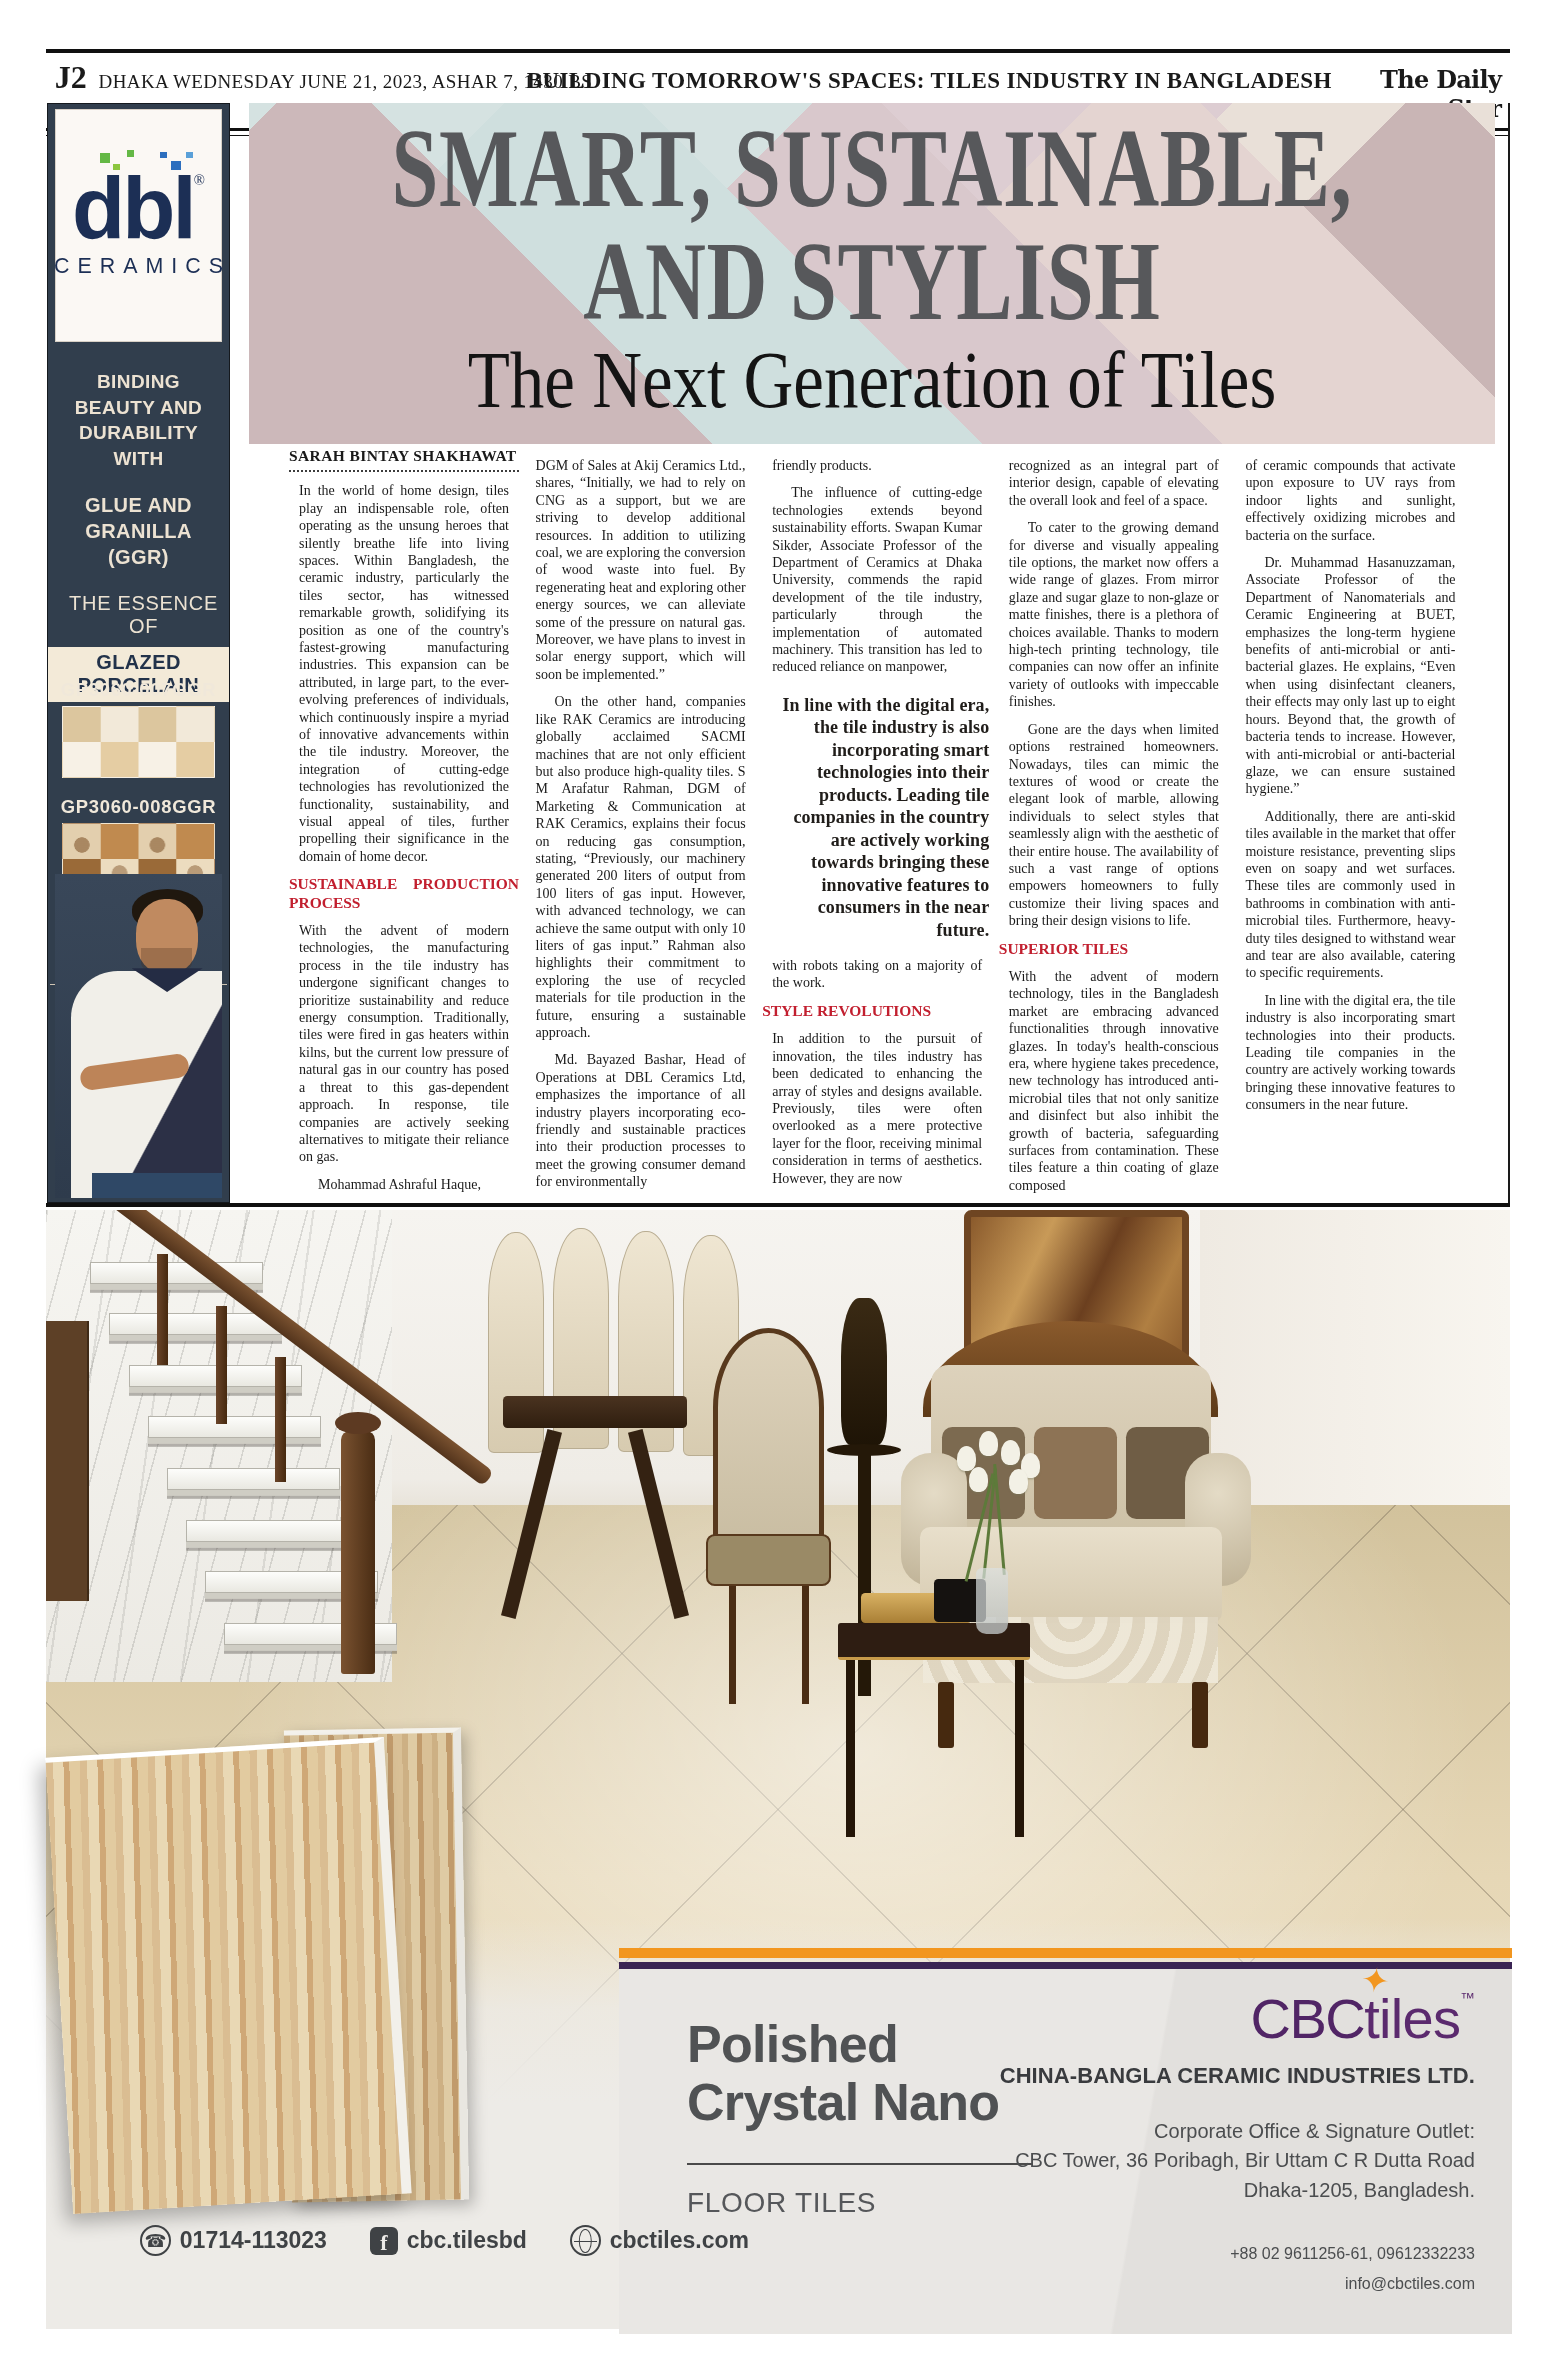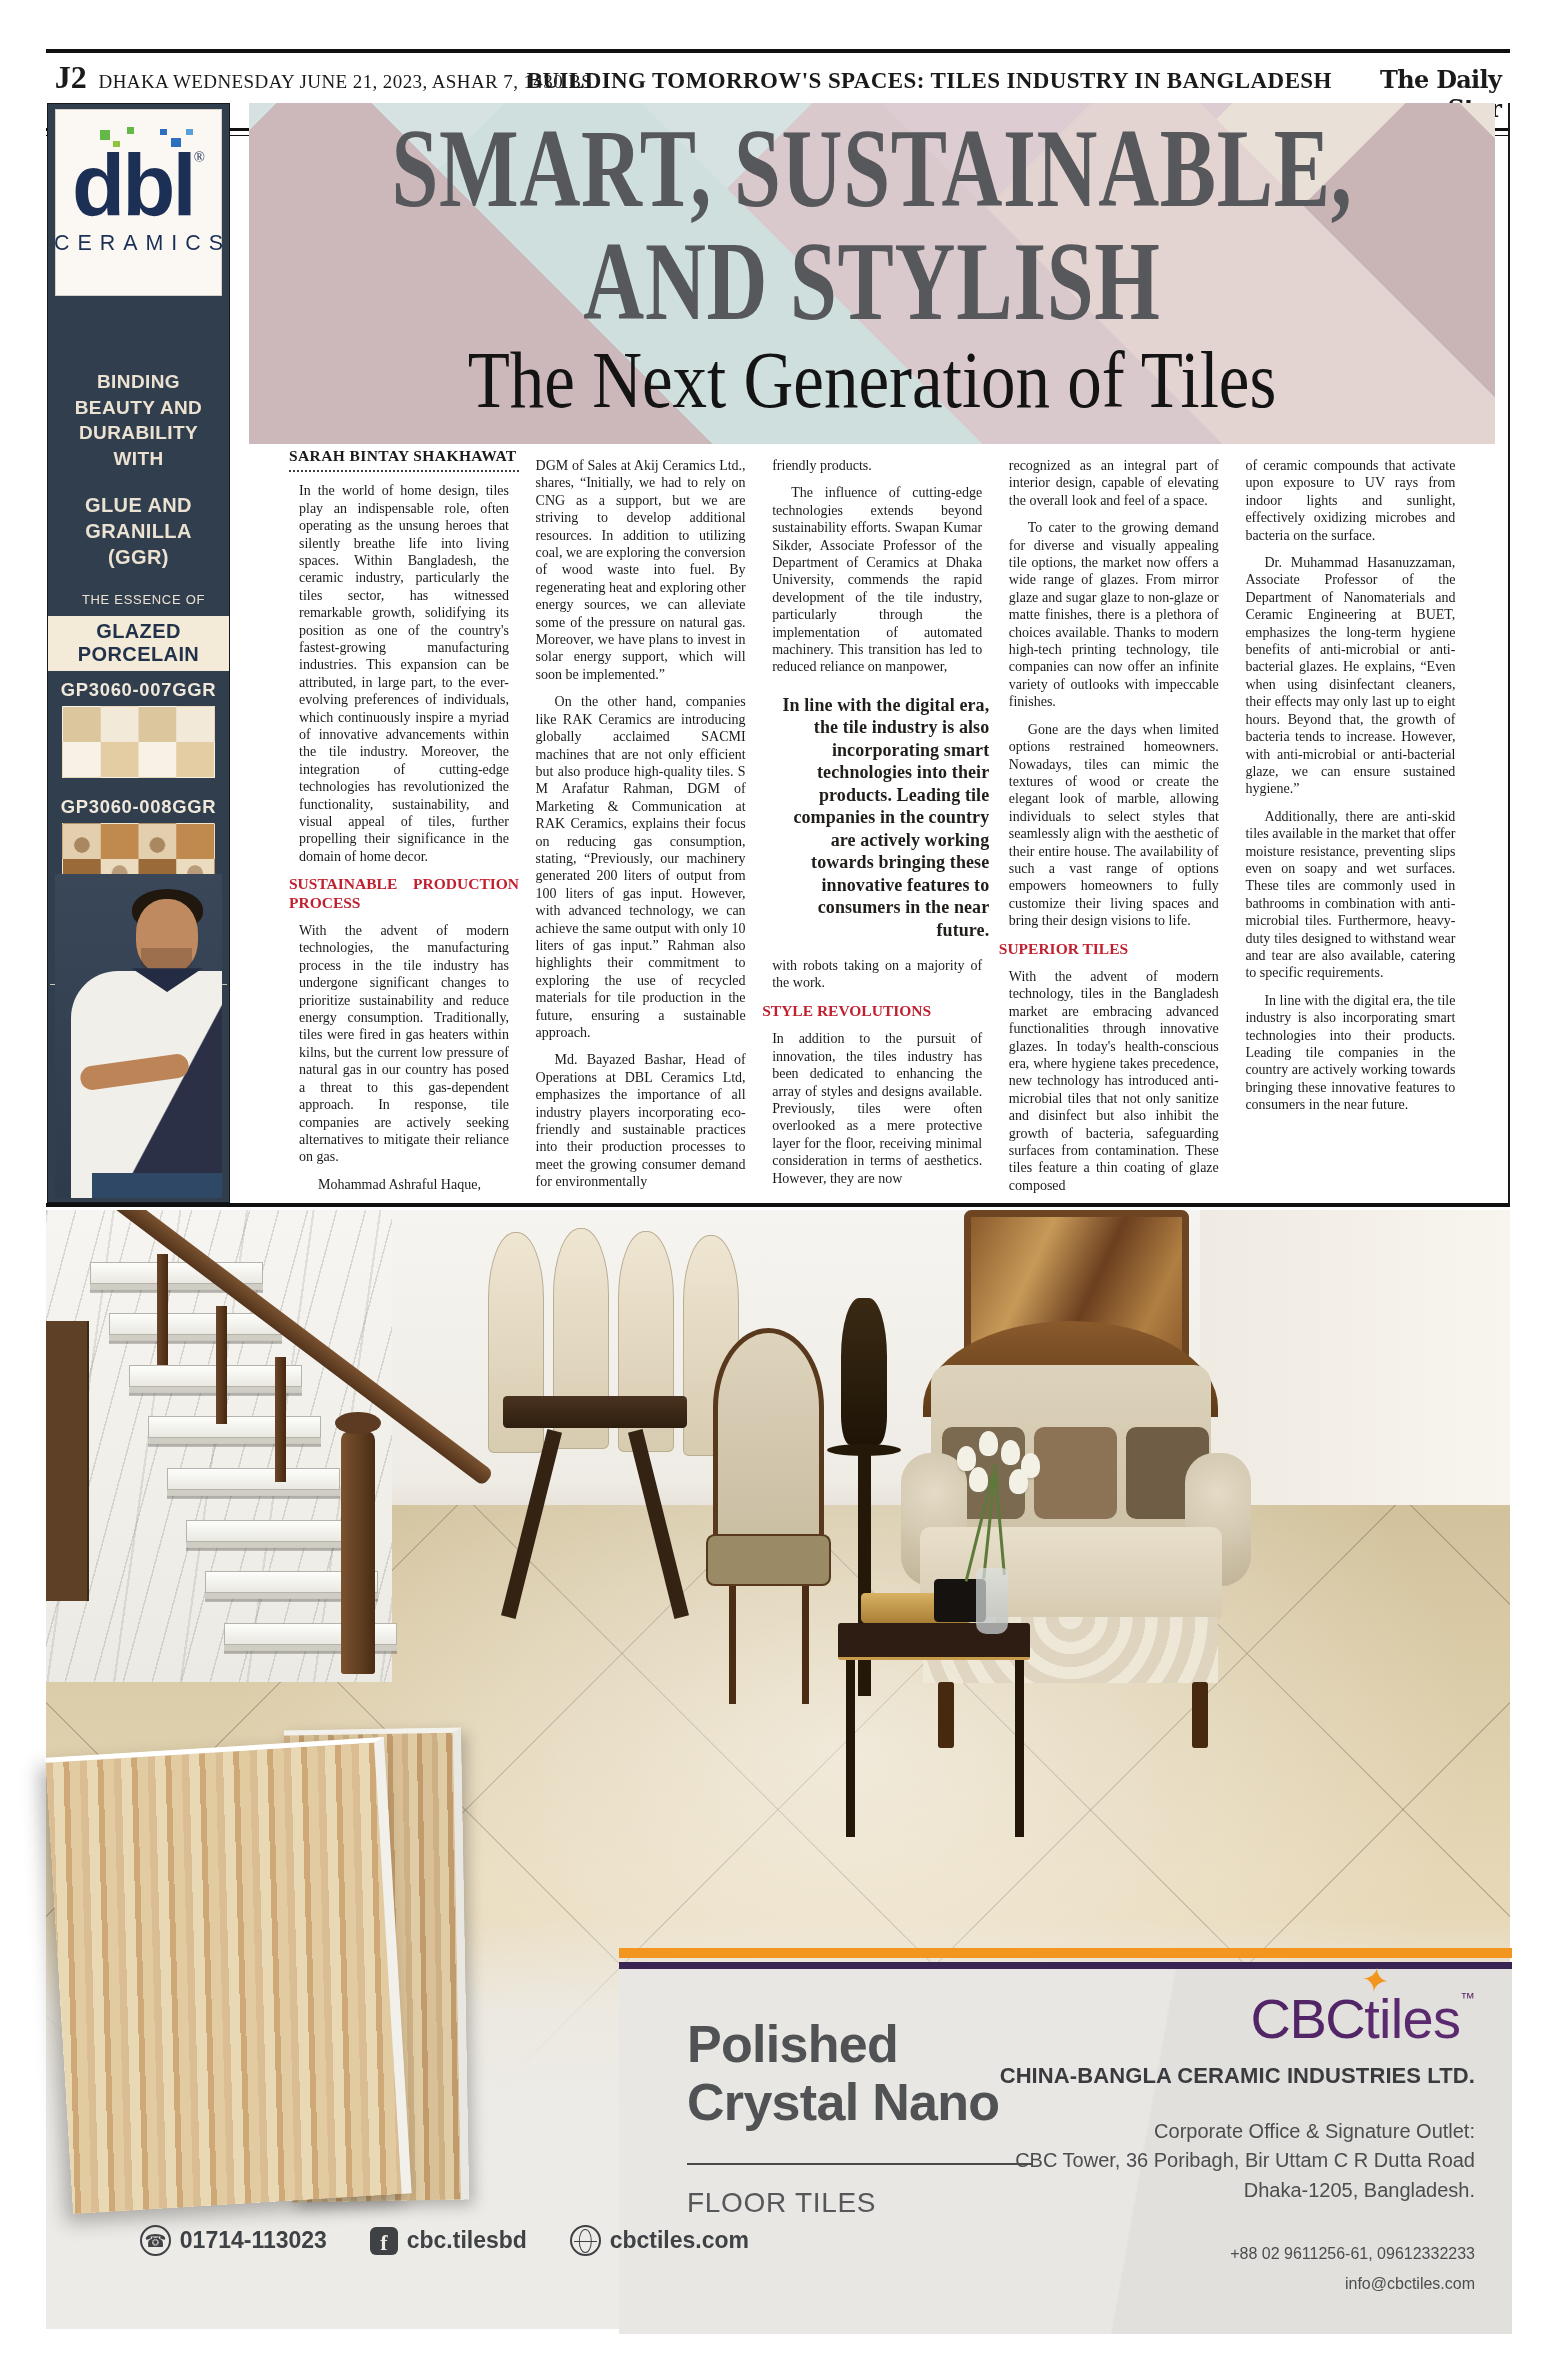--- a/index.html
+++ b/index.html
@@ -15,37 +15,37 @@
   .date-line { font-size:19px; letter-spacing:0.4px; white-space:nowrap; }
   .section-title { flex:1; text-align:center; font-size:23px; font-weight:bold; letter-spacing:0.4px; white-space:nowrap; }
   .masthead { width:177px; text-align:right; font-family:"DejaVu Serif", serif; font-weight:bold; font-size:24px; letter-spacing:-0.7px; }
   .header-bottom-rule { height:8px; border-top:3.7px solid #101010; border-bottom:1.5px solid #101010; }
 
   .rule-v-right { position:absolute; left:1508px; top:103px; width:1.5px; height:1100px; background:#1a1a1a; }
   .rule-h-photo { position:absolute; left:46px; top:1203px; width:1464px; height:3.7px; background:#101010; }
 
   
   .sidebar { position:absolute; left:47px; top:103px; width:183px; height:1100px; background:#313e4d; border:1.5px solid #15191e; }
-  .logo-box { position:absolute; left:6.6px; top:5.2px; right:6.6px; height:187px; background:#fbf8f4; border:0.7px solid #d8d0c6; display:flex; flex-direction:column; align-items:center; justify-content:center; }
+  .logo-box { position:absolute; left:6.6px; top:5.2px; right:6.6px; height:233px; background:#fbf8f4; border:0.7px solid #d8d0c6; display:flex; flex-direction:column; align-items:center; justify-content:center; }
   .dbl-wrap { position:relative; }
   .dbl-word { font-family:"Liberation Sans", sans-serif; font-weight:bold; font-size:87px; line-height:.82; letter-spacing:-2.9px; color:#1c2f55; }
   .dbl-reg { font-size:14.7px; vertical-align:top; color:#1c2f55; }
   .px { position:absolute; width:9.6px; height:9.6px; }
   .px1 { left:28px; top:-19px; background:#64b845; }
   .px2 { left:41px; top:-8.8px; background:#8cc63f; width:6.6px; height:6.6px; }
   .px3 { left:55px; top:-22px; background:#64b845; width:6.6px; height:6.6px; }
   .px4 { left:88px; top:-20.6px; background:#2d6fbe; width:6.6px; height:6.6px; }
   .px5 { left:99px; top:-11.8px; background:#2d6fbe; }
   .px6 { left:114px; top:-20.6px; background:#5aa0d8; width:6.6px; height:6.6px; }
   .logo-ceramics { margin-top:10.3px; font-family:"Liberation Sans", sans-serif; font-size:21.4px; letter-spacing:8px; color:#1c2f55; text-indent:8px; }
 
   .sb-text { position:absolute; left:0; right:0; top:265px; text-align:center; font-family:"Liberation Sans", sans-serif; color:#ece2d2; }
   .tag1 { font-size:19px; font-weight:bold; line-height:1.35; width:144px; margin:0 auto; letter-spacing:0.4px; }
   .tag2 { font-size:20px; font-weight:bold; line-height:1.3; width:162px; margin:20.6px auto 0; letter-spacing:0.4px; }
-  .tag3 { font-size:13px; margin-top:22px; letter-spacing:0.7px;padding-left:10px; }
+  .tag3 { font-size:20px; margin-top:22px; letter-spacing:0.7px;padding-left:10px; }
   .tag4 { display:inline-block; margin-top:8.8px; background:#f3ead8; color:#22324a; font-weight:bold; font-size:20px; padding:4.4px 7.4px; letter-spacing:0.4px; }
 
   .sb-products { position:absolute; left:0; right:0; top:575px; }
   .product { text-align:center; margin-bottom:17.7px; }
   .product-label { color:#f0e8da; font-family:"Liberation Sans", sans-serif; font-weight:bold; font-size:18.4px; letter-spacing:0.7px; }
   .product-tile { width:153px; height:72px; margin:5.2px auto 0; border:0.7px solid rgba(255,255,255,.25); background-repeat:repeat; }
   .tile-0 { background-image:conic-gradient(from 0deg, #f2e9d9 0 90deg, #e5cda3 90deg 180deg, #f7f1e6 180deg 270deg, #dcc69e 270deg); background-size:50% 100%; }
   .tile-1 { background-image:radial-gradient(circle at 25% 30%, rgba(122,77,35,.55) 0 7.4px, transparent 8px), radial-gradient(circle at 75% 70%, rgba(122,77,35,.45) 0 7.4px, transparent 8px), conic-gradient(from 0deg, #c08a4f 0 90deg, #ecdcbf 90deg 180deg, #9a6a38 180deg 270deg, #e3cfae 270deg); background-size:50% 100%; }
   .tile-2 { background-image:conic-gradient(from 0deg, #d28f42 0 90deg, #b5aea2 90deg 180deg, #ecdfc4 180deg 270deg, #bf7a3c 270deg); background-size:50% 100%; }
 

